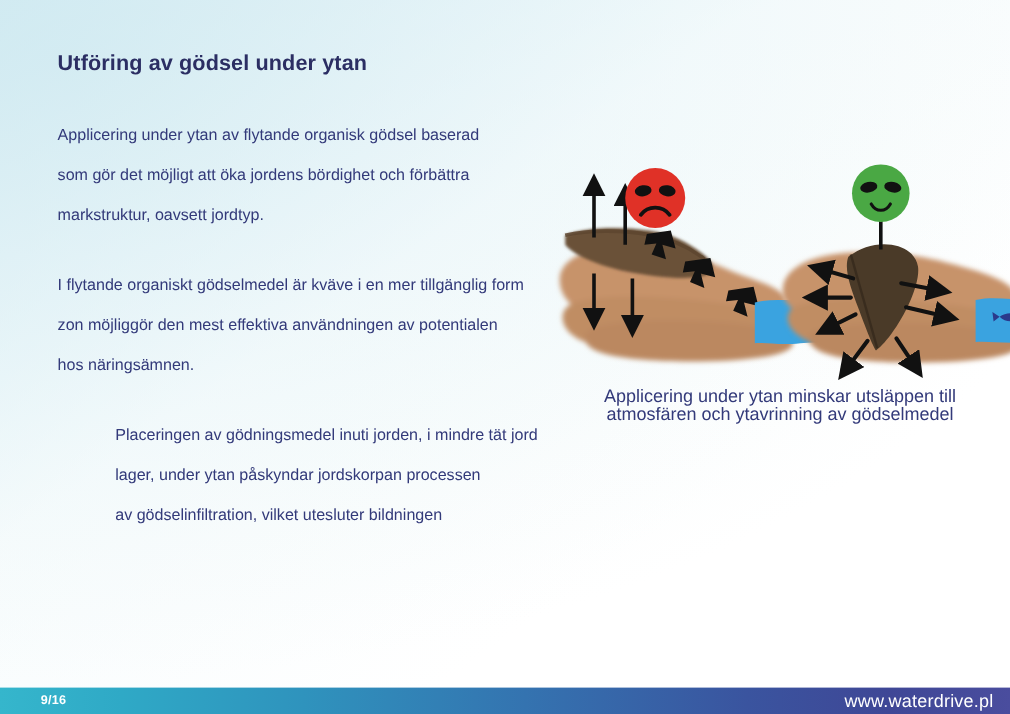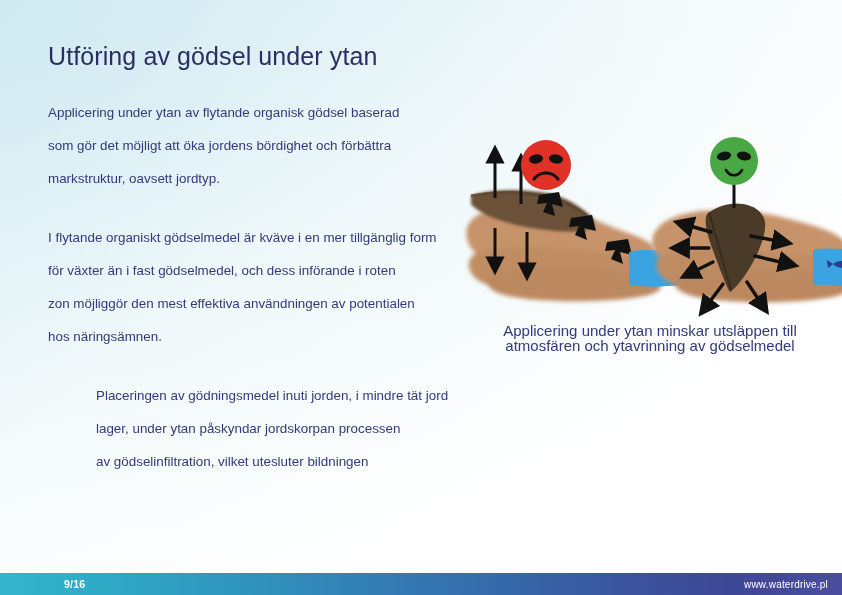--- a/index.html
+++ b/index.html
@@ -36,22 +36,22 @@
     z-index: 2;
     width: 100%;
     height: 100%;
   }
 
   
   .title {
     position: absolute;
     left: 48px;
     top: 42px;
-    font-size: 25px;
-    font-weight: normal;
+    font-size: 18px;
+    font-weight: bold;
     color: #2b2e63;
     letter-spacing: 0.1px;
     white-space: nowrap;
   }
 
   
   .body-col {
     position: absolute;
     left: 48px;
     top: 96px;
@@ -109,25 +109,24 @@
     align-items: center;
     justify-content: space-between;
     box-sizing: border-box;
     padding: 0 14px 0 34px;
   }
   .footer-page {
     color: #ffffff;
     font-size: 10.5px;
     font-weight: bold;
     letter-spacing: 0.2px;
-    margin-left: 30px;
   }
   .footer-url {
     color: #ffffff;
-    font-size: 10px;
+    font-size: 15px;
     letter-spacing: 0.2px;
   }
 </style>
 </head>
 <body>
 
 <div class="slide">
   <div class="content">
 
     <div class="title">Utföring av gödsel under ytan</div>
@@ -135,21 +134,20 @@
     <div class="body-col">
 
       <div class="para">
         <div class="line">Applicering under ytan av flytande organisk gödsel baserad</div>
         <div class="line">som gör det möjligt att öka jordens bördighet och förbättra</div>
         <div class="line">markstruktur, oavsett jordtyp.</div>
       </div>
 
       <div class="para">
         <div class="line">I flytande organiskt gödselmedel är kväve i en mer tillgänglig form</div>
-        <div class="line">för växter än i fast gödselmedel, och dess införande i roten</div>
         <div class="line">zon möjliggör den mest effektiva användningen av potentialen</div>
         <div class="line">hos näringsämnen.</div>
       </div>
 
       <div class="para">
         <div class="line">Placeringen av gödningsmedel inuti jorden, i mindre tät jord</div>
         <div class="line">lager, under ytan påskyndar jordskorpan processen</div>
         <div class="line">av gödselinfiltration, vilket utesluter bildningen</div>
       </div>
 

